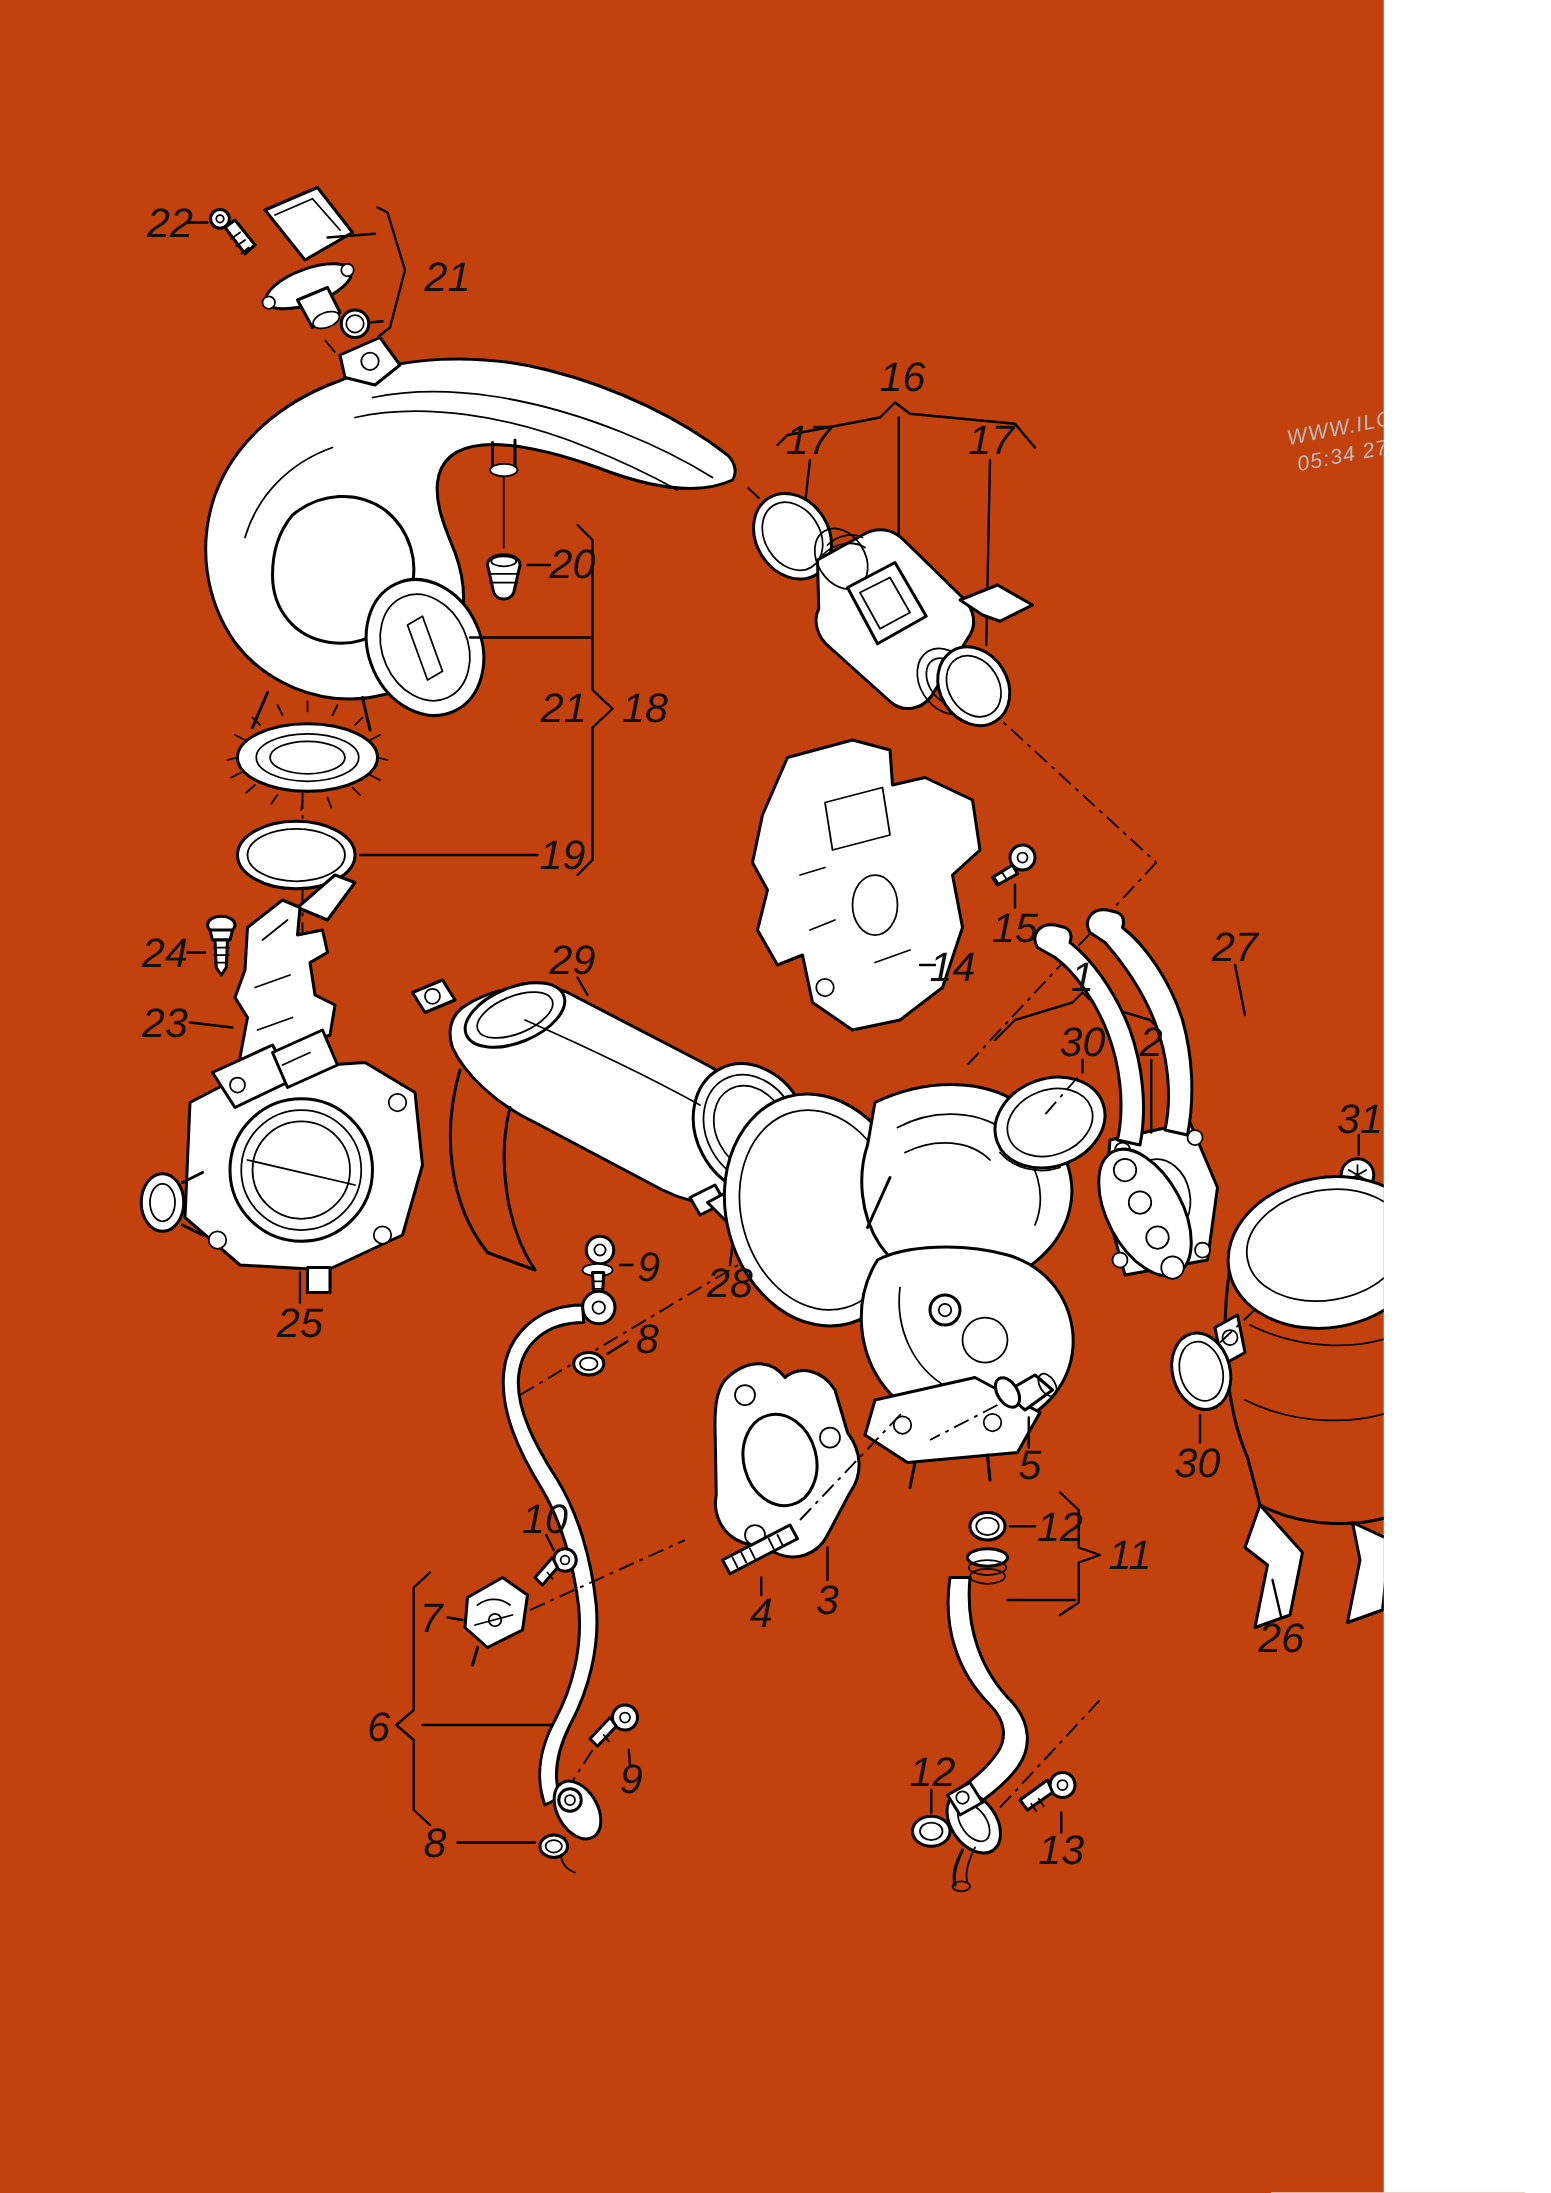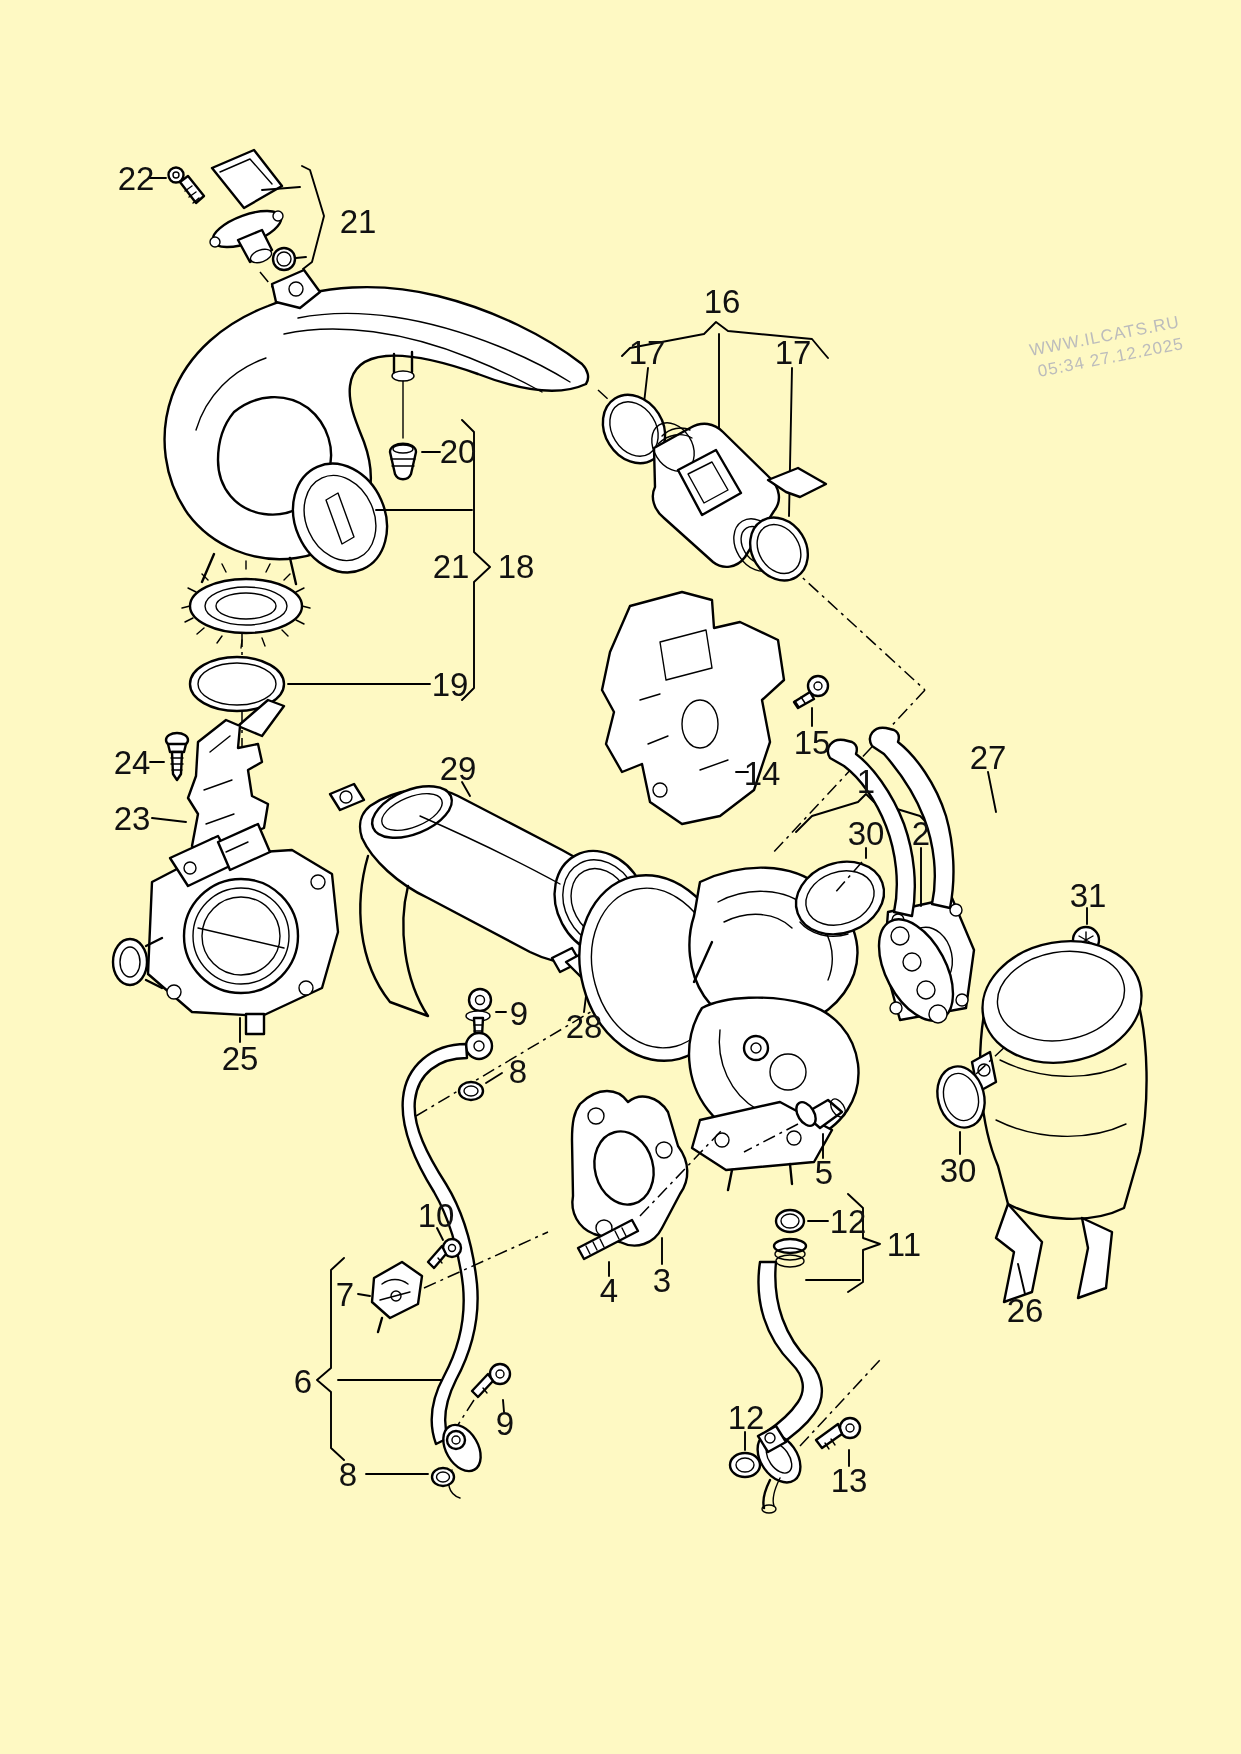--- a/index.html
+++ b/index.html
@@ -1,16 +1,16 @@
 <!DOCTYPE html>
 <html><head>
 <meta charset="utf-8">
 <style>
   html,body{margin:0;padding:0;background:#ffffff;}
-  #stage{width:1241px;height:1754px;position:relative;background:#fef9c3;overflow:hidden;}
+  #stage{width:1107px;height:1754px;position:relative;background:#c2410c;overflow:hidden;font-style:italic;}
   svg{display:block;}
   .ln {stroke:#000;stroke-width:2.4;fill:none;stroke-linecap:round;stroke-linejoin:round;}
   .lnf{stroke:#000;stroke-width:2.4;fill:#fff;stroke-linecap:round;stroke-linejoin:round;}
   .tn {stroke:#000;stroke-width:1.4;fill:none;stroke-linecap:round;stroke-linejoin:round;}
   .tnf{stroke:#000;stroke-width:1.4;fill:#fff;stroke-linecap:round;stroke-linejoin:round;}
   .ldr{stroke:#000;stroke-width:1.9;fill:none;stroke-linecap:round;stroke-linejoin:round;}
   .dsh{stroke:#000;stroke-width:1.5;fill:none;stroke-dasharray:13 5 3 5;}
   .lbl{font-family:"Liberation Sans",sans-serif;font-size:33px;font-weight:400;fill:#111;}
   .wm {font-family:"Liberation Sans",sans-serif;font-size:17px;fill:#bcbcbc;letter-spacing:1px;}
 </style>

